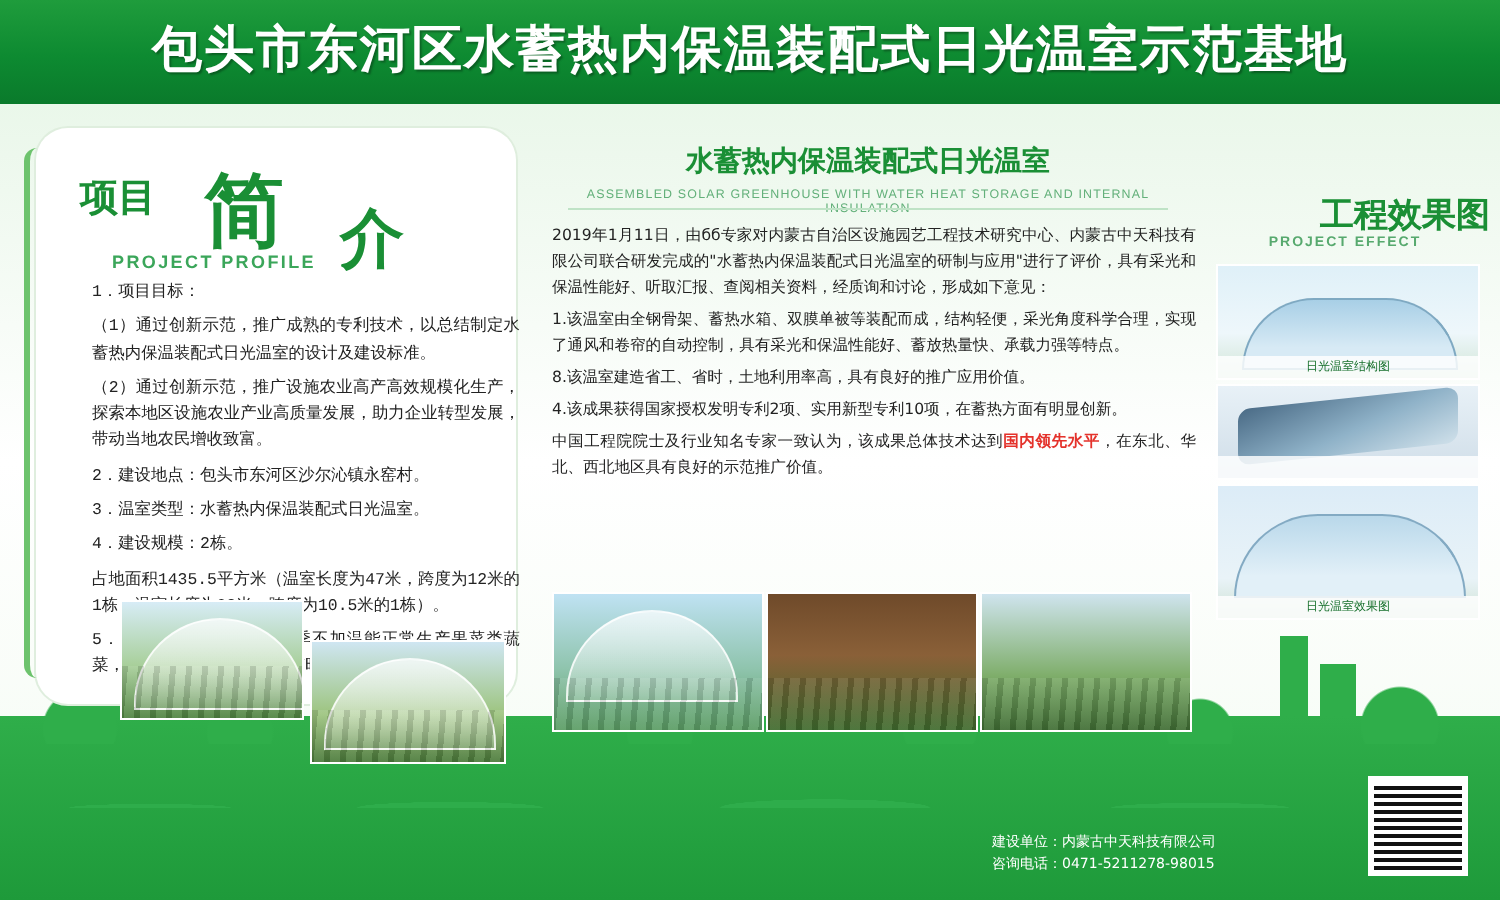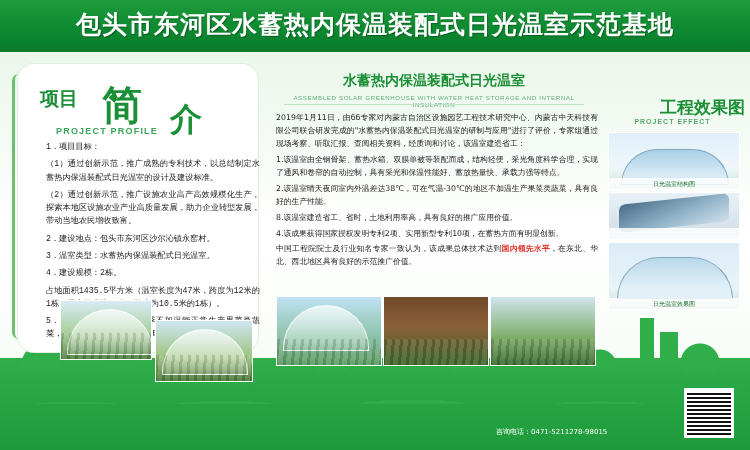--- a/index.html
+++ b/index.html
@@ -127,23 +127,22 @@
     <p>4．建设规模：2栋。</p>
     <p>占地面积1435.5平方米（温室长度为47米，跨度为12米的1栋；温室长度为83米，跨度为10.5米的1栋）。</p>
     <p>5．温室性能：该温室在冬季不加温能正常生产果菜类蔬菜，节省人工的同时提早上市时间，增加收入。</p>
   </div>
 
   <div class="mid-title">水蓄热内保温装配式日光温室</div>
   <div class="mid-sub">ASSEMBLED SOLAR GREENHOUSE WITH WATER HEAT STORAGE AND INTERNAL INSULATION</div>
   <div class="mid-rule"></div>
 
   <div class="mid-body">
-    <p>2019年1月11日，由бб专家对内蒙古自治区设施园艺工程技术研究中心、内蒙古中天科技有限公司联合研发完成的"水蓄热内保温装配式日光温室的研制与应用"进行了评价，专家组通过现场考察、听取汇报、查阅相关资料，经质询和讨论，该温室建造省工：</p>
+    <p>2019年1月11日，由бб专家对内蒙古自治区设施园艺工程技术研究中心、内蒙古中天科技有限公司联合研发完成的"水蓄热内保温装配式日光温室的研制与应用"进行了评价，具有采光和保温性能好、听取汇报、查阅相关资料，经质询和讨论，形成如下意见：</p>
     <p>1.该温室由全钢骨架、蓄热水箱、双膜单被等装配而成，结构轻便，采光角度科学合理，实现了通风和卷帘的自动控制，具有采光和保温性能好、蓄放热量快、承载力强等特点。</p>
-    <p>2.该温室晴天夜间室内外温差达38℃，可在气温-30℃的地区不加温生产果菜类蔬菜，具有良好的生产性能。</p>
     <p>8.该温室建造省工、省时，土地利用率高，具有良好的推广应用价值。</p>
     <p>4.该成果获得国家授权发明专利2项、实用新型专利10项，在蓄热方面有明显创新。</p>
     <p><span>中国工程院院士及行业知名专家一致认为，该成果总体技术达到<span class="hl">国内领先水平</span>，在东北、华北、西北地区具有良好的示范推广价值。</span></p>
   </div>
 
   <div class="right-title">工程效果图</div>
   <div class="right-sub">PROJECT EFFECT</div>
 
   <div class="photo r1">
     <div class="dome"></div>
@@ -171,19 +170,20 @@
     <div class="rows"></div>
   </div>
   <div class="photo p2">
     <div class="rows"></div>
   </div>
   <div class="photo p3">
     <div class="rows"></div>
   </div>
 
   <div class="contact">
+    <div>建设单位：内蒙古中天科技有限公司</div>
     <div>咨询电话：0471-5211278-98015</div>
   </div>
   <div class="qr">
       <div class="qr-inner"></div>
     </div>
 
 </div>
 
 </body></html>

